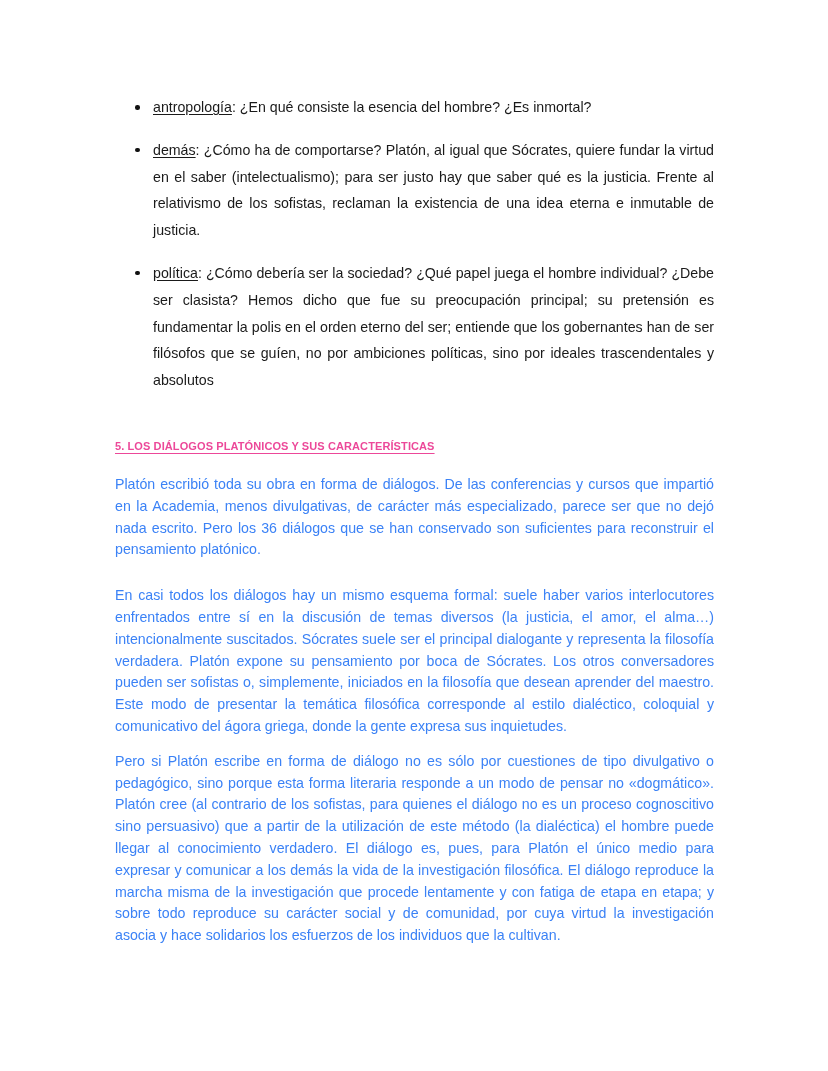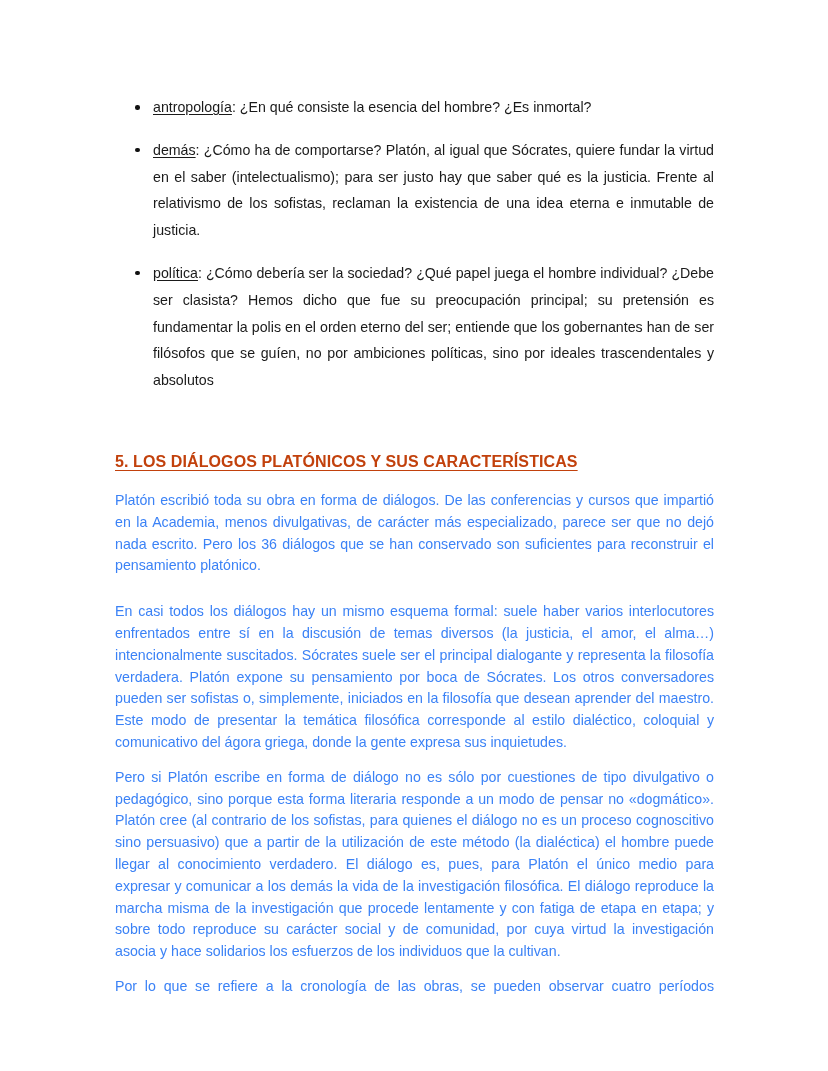--- a/index.html
+++ b/index.html
@@ -33,44 +33,44 @@
   ul.bullets li {
     position: relative;
     padding-left: 38px;
     margin-bottom: 16px;
     font-size: 14.2px;
     line-height: 26.8px;
     text-align: justify;
     text-justify: inter-word;
     hyphens: none;
   }
-  ul.bullets li:last-child { margin-bottom: 16px; }
+  ul.bullets li:last-child { margin-bottom: 0; }
   ul.bullets li .bullet-dot {
     position: absolute;
     left: 20px;
     top: 11px;
     width: 4.5px;
     height: 4.5px;
     background: #111111;
     border-radius: 50%;
   }
   .term {
     text-decoration: underline;
     text-underline-offset: 2px;
   }
 
   
   .section-heading {
     margin: 0;
-    font-size: 16px;
+    font-size: 11px;
     font-weight: bold;
     letter-spacing: 0.1px;
     text-decoration: underline;
     text-underline-offset: 3px;
-    color: #c2410c;
+    color: #ec4899;
     line-height: 20px;
   }
 
   
   p.body {
     margin: 0;
     font-size: 14.2px;
     line-height: 21.8px;
     text-align: justify;
     text-justify: inter-word;
@@ -124,19 +124,18 @@
     <div class="sp-para-lg"></div>
 
     <p class="body">En casi todos los diálogos hay un mismo esquema formal: suele haber varios interlocutores enfrentados entre sí en la discusión de temas diversos (la justicia, el amor, el alma…) intencionalmente suscitados. Sócrates suele ser el principal dialogante y representa la filosofía verdadera. Platón expone su pensamiento por boca de Sócrates. Los otros conversadores pueden ser sofistas o, simplemente, iniciados en la filosofía que desean aprender del maestro. Este modo de presentar la temática filosófica corresponde al estilo dialéctico, coloquial y comunicativo del ágora griega, donde la gente expresa sus inquietudes.</p>
 
     <div class="sp-para"></div>
 
     <p class="body">Pero si Platón escribe en forma de diálogo no es sólo por cuestiones de tipo divulgativo o pedagógico, sino porque esta forma literaria responde a un modo de pensar no «dogmático». Platón cree (al contrario de los sofistas, para quienes el diálogo no es un proceso cognoscitivo sino persuasivo) que a partir de la utilización de este método (la dialéctica) el hombre puede llegar al conocimiento verdadero. El diálogo es, pues, para Platón el único medio para expresar y comunicar a los demás la vida de la investigación filosófica. El diálogo reproduce la marcha misma de la investigación que procede lentamente y con fatiga de etapa en etapa; y sobre todo reproduce su carácter social y de comunidad, por cuya virtud la investigación asocia y hace solidarios los esfuerzos de los individuos que la cultivan.</p>
 
     <div class="sp-para"></div>
 
-    <p class="body">Por lo que se refiere a la cronología de las obras, se pueden observar cuatro períodos distintos:</p>
 
   </div>
 
   <div class="page-number">3</div>
 
 </div>
 
 </body></html>

